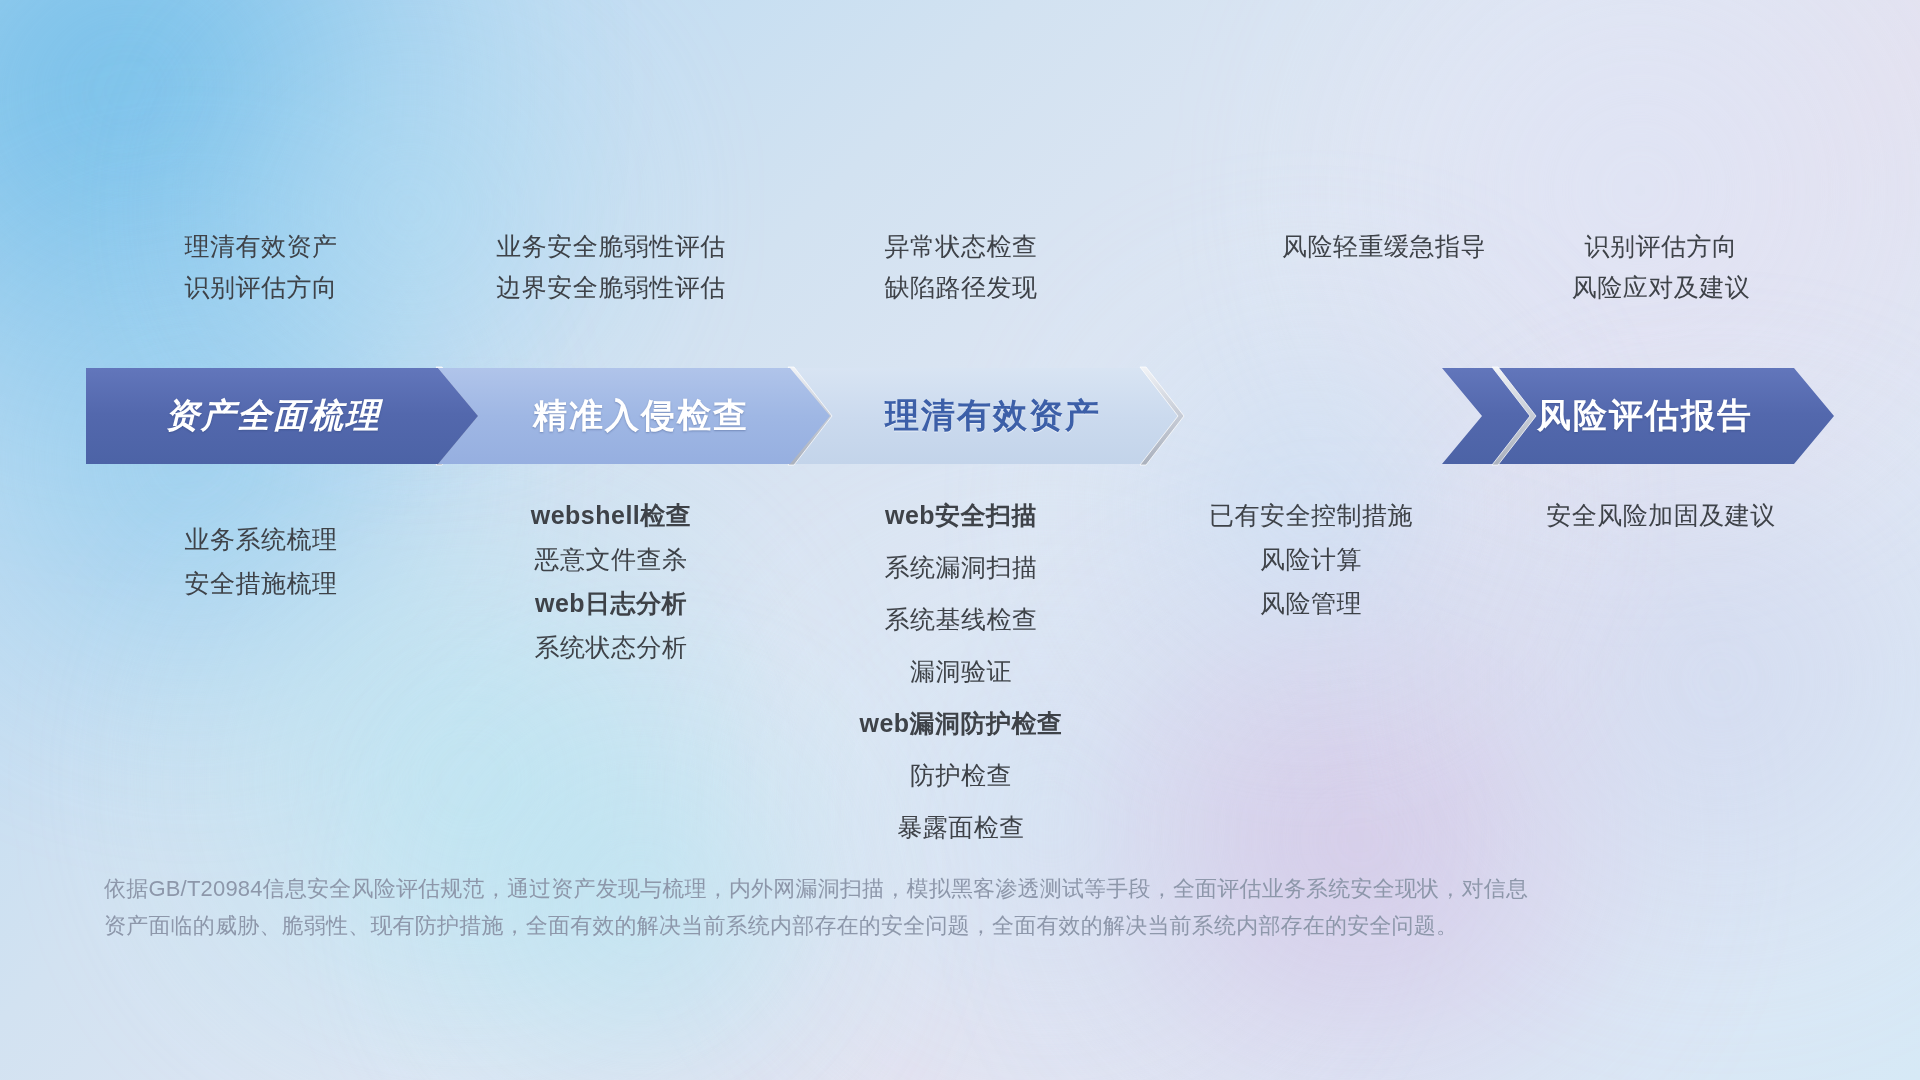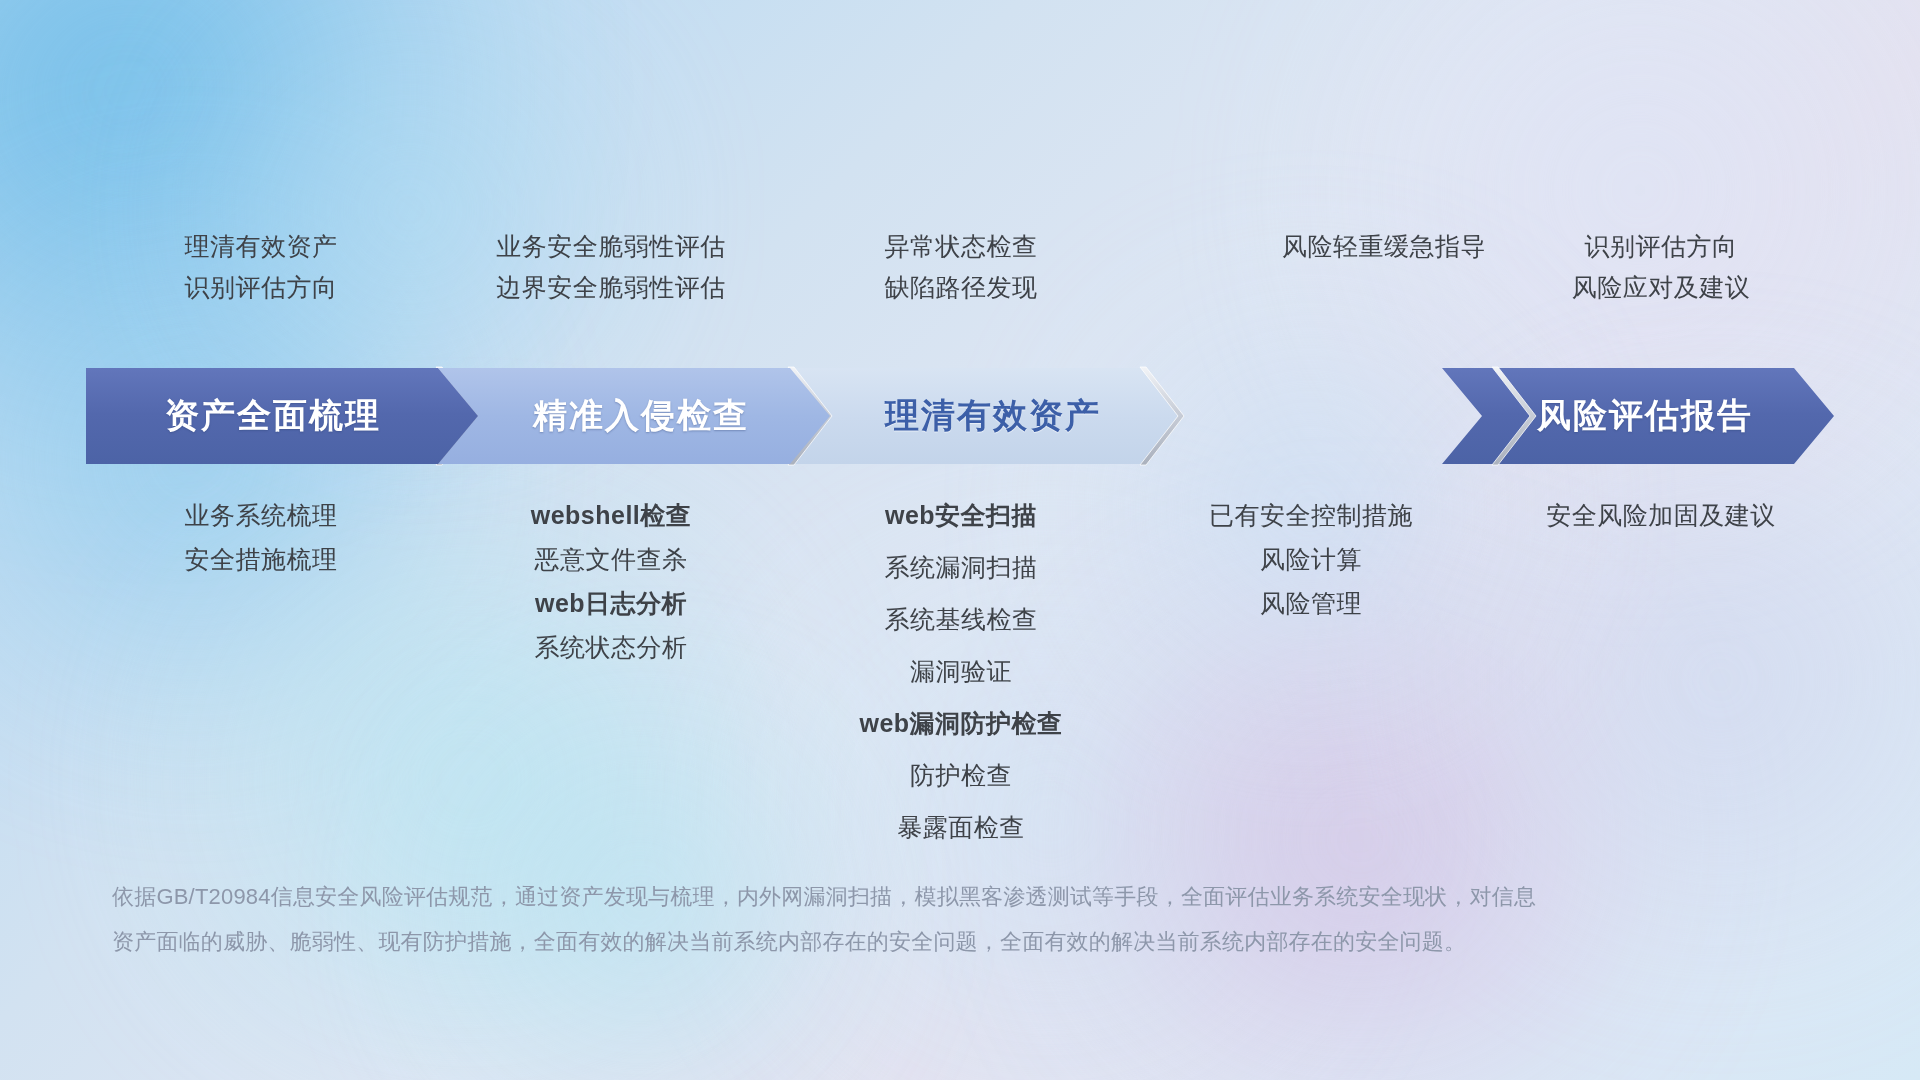--- a/index.html
+++ b/index.html
@@ -149,21 +149,21 @@
   #footer-note {
     position: absolute;
     left: 100px;
     top: 868px;
     width: 1720px;
     font-size: 22px;
     line-height: 1.52;
     color: #8d97aa;
     letter-spacing: .2px;
   }
-  #footer-note p { margin: 12px; }
+  #footer-note p { margin: 4px; }
 </style>
 </head>
 <body>
 
 <div id="bg-root">
   <div class="blob blob-a"></div>
   <div class="blob blob-b"></div>
   <div class="blob blob-c"></div>
   <div class="blob blob-d"></div>
   <div class="blob blob-e"></div>
@@ -192,21 +192,21 @@
       <div class="top-col" style="width: 352px; align-items: flex-end;">
         <div class="top-line">风险轻重缓急指导</div>
       </div>
       <div class="top-col" style="width: 352px;">
         <div class="top-line">识别评估方向</div>
         <div class="top-line">风险应对及建议</div>
       </div>
     </div>
 
   <div id="chevron-band">
-      <div class="chev" style="left: 0px; width: 392px; background: linear-gradient(rgb(98, 118, 187) 0%, rgb(83, 104, 173) 48%, rgb(76, 99, 166) 100%); z-index: 6; clip-path: polygon(0px 0px, 352px 0px, 392px 50%, 352px 100%, 0px 100%);">
+      <div class="chev" style="left: 0px; width: 392px; background: linear-gradient(rgb(98, 118, 187) 0%, rgb(83, 104, 173) 48%, rgb(76, 99, 166) 100%); z-index: 6; clip-path: polygon(0px 0px, 352px 0px, 392px 50%, 352px 100%, 0px 100%); font-style: italic;">
         <span class="chev-label chev-white" style="margin-left: -18px;">资产全面梳理</span>
       </div>
       <div class="chev" style="left: 352px; width: 392px; background: linear-gradient(rgb(176, 196, 234) 0%, rgb(159, 183, 228) 50%, rgb(150, 175, 224) 100%); z-index: 5; clip-path: polygon(0px 0px, 352px 0px, 392px 50%, 352px 100%, 0px 100%, 40px 50%);">
         <span class="chev-label chev-white" style="margin-left: 14px;">精准入侵检查</span>
       </div>
       <div class="chev" style="left: 704px; width: 392px; background: linear-gradient(rgb(216, 228, 243) 0%, rgb(203, 218, 238) 52%, rgb(195, 212, 234) 100%); z-index: 4; clip-path: polygon(0px 0px, 352px 0px, 392px 50%, 352px 100%, 0px 100%, 40px 50%);">
         <span class="chev-label chev-blue" style="margin-left: 14px;">理清有效资产</span>
       </div>
       <div class="chev" style="left: 1356px; width: 392px; background: linear-gradient(rgb(98, 118, 187) 0%, rgb(83, 104, 173) 48%, rgb(76, 99, 166) 100%); z-index: 2; clip-path: polygon(0px 0px, 352px 0px, 392px 50%, 352px 100%, 0px 100%, 40px 50%);">
         <span class="chev-label chev-white" style="margin-left: 14px;">风险评估报告</span>
@@ -247,21 +247,21 @@
               <stop offset="0%" stop-color="#f2f4f7"></stop>
               <stop offset="45%" stop-color="#c9ced8"></stop>
               <stop offset="100%" stop-color="#aab1bd"></stop>
             </linearGradient>
           </defs>
           <path d="M2,2 L8,2 L46,51 L8,100 L2,100 L40,51 Z" fill="url(#sg4)" stroke="rgba(255,255,255,.75)" stroke-width="1"></path>
         </svg></div>
     </div>
 
   <div id="bottom-lists">
-      <div class="bot-col" style="width: 352px;">
+      <div class="bot-col" style="width: 352px; margin-top: 24px;">
         <div class="bot-item">业务系统梳理</div>
         <div class="bot-item">安全措施梳理</div>
       </div>
       <div class="bot-col" style="width: 352px;">
         <div class="bot-item has-latin">webshell检查</div>
         <div class="bot-item">恶意文件查杀</div>
         <div class="bot-item has-latin">web日志分析</div>
         <div class="bot-item">系统状态分析</div>
       </div>
       <div class="bot-col" style="width: 352px; gap: 22px;">

